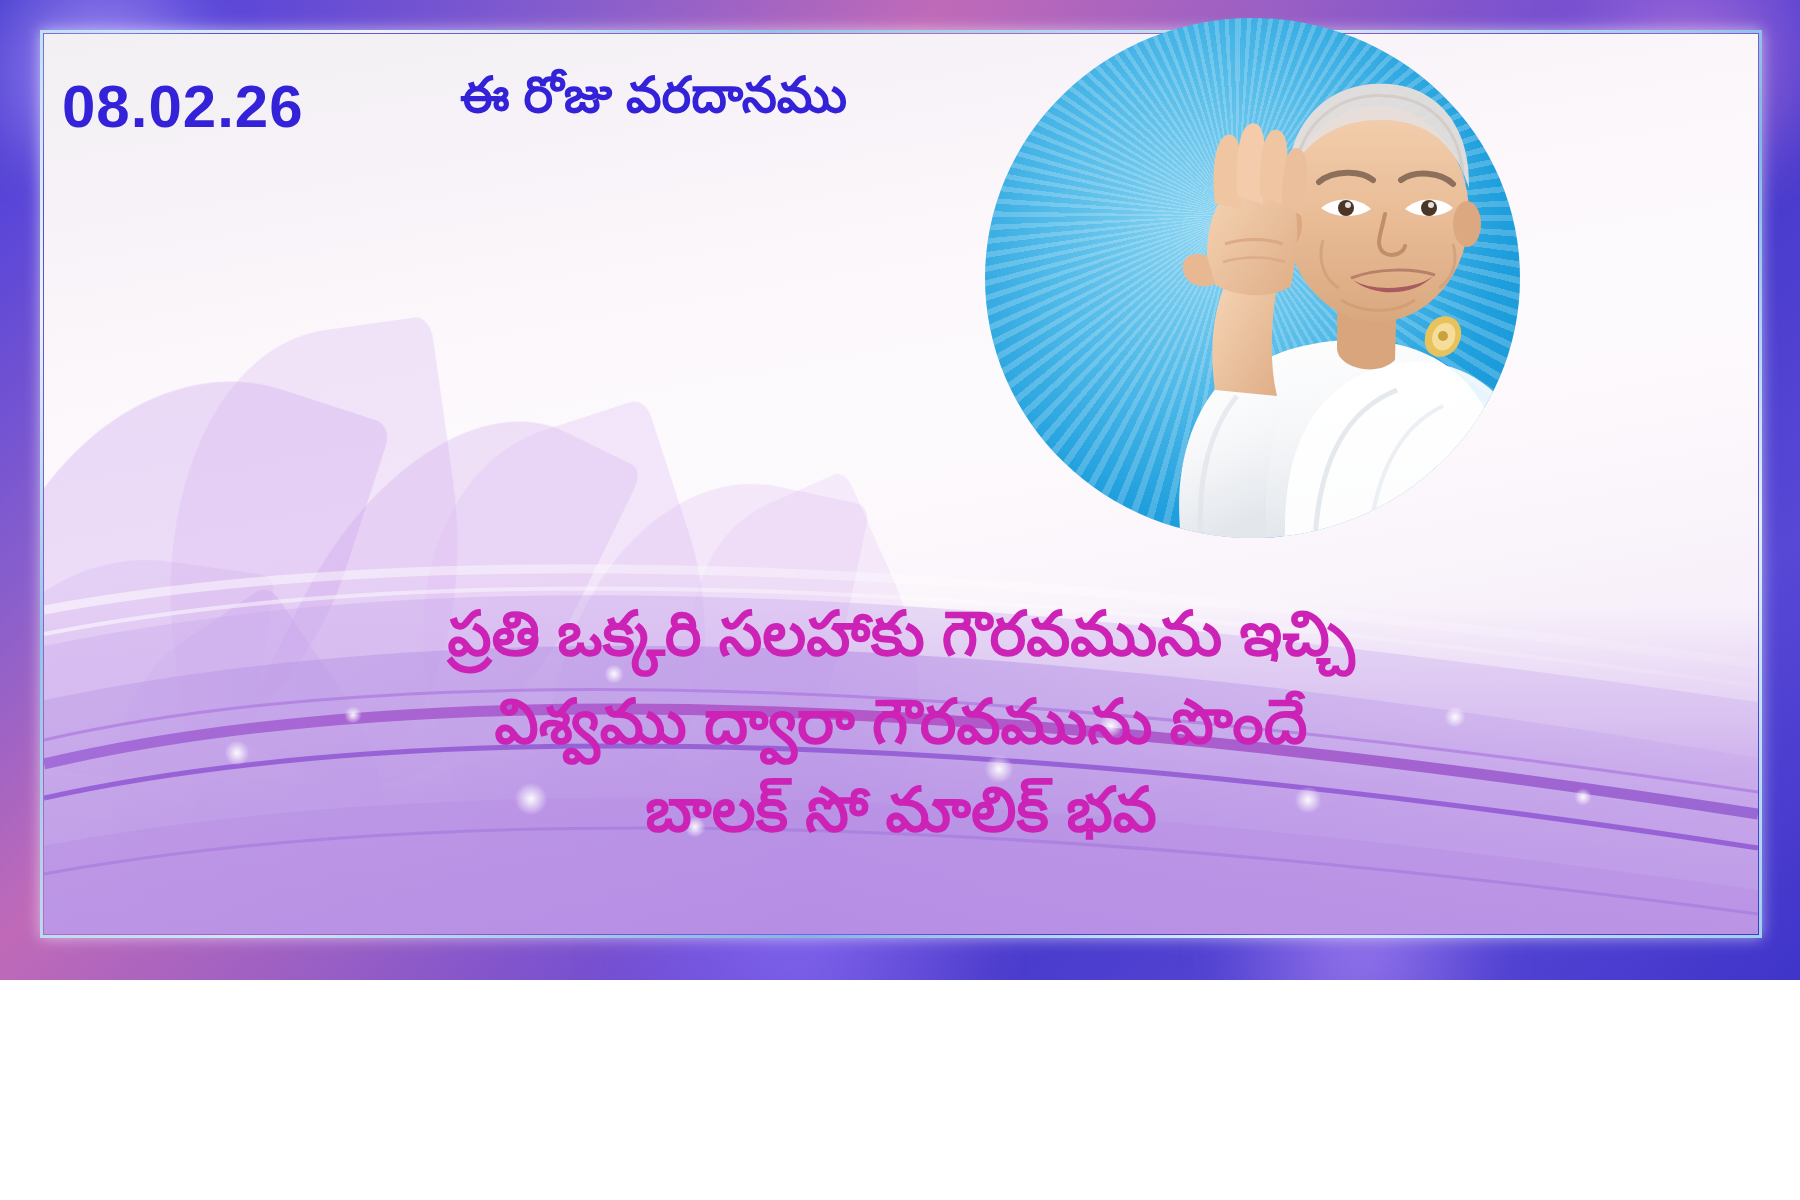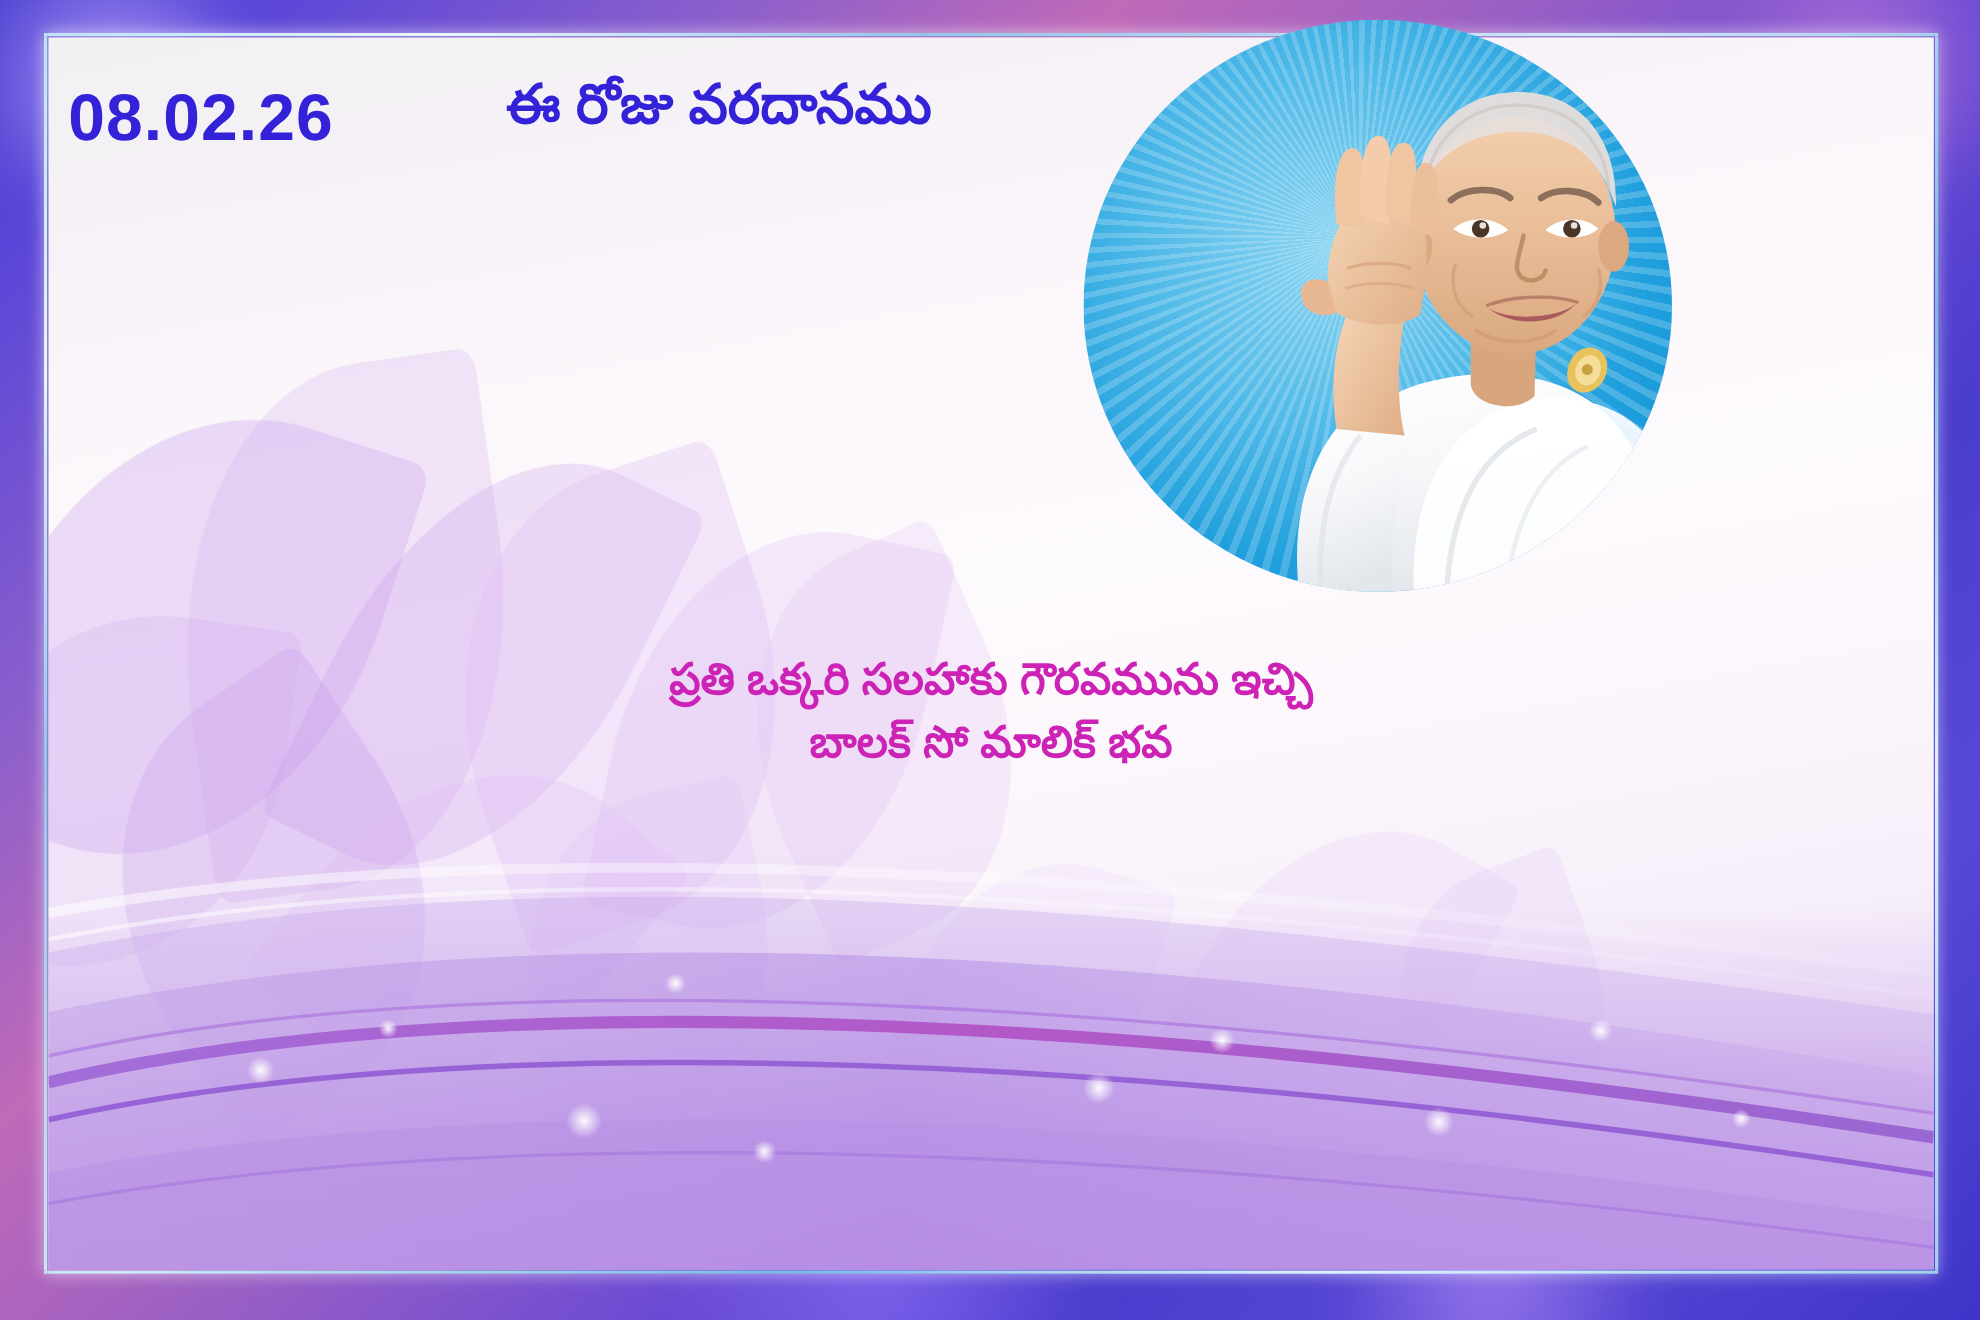--- a/index.html
+++ b/index.html
@@ -5,21 +5,21 @@
   * { margin:0; padding:0; box-sizing:border-box; }
   html, body {
     width:1800px; height:1200px;
     font-family:"Liberation Sans", sans-serif;
     overflow:hidden;
   }
 
   
   .poster {
     position:relative;
-    width:1800px; height:1200px;
+    width:1800px; height:980px;
     background:
       linear-gradient(135deg,
         #4b3fd0 0%,
         #5a46d8 8%,
         #8a5fcc 22%,
         #c06ab8 34%,
         #9a5fc4 46%,
         #6a4ad4 60%,
         #4a3ccd 72%,
         #5848d6 84%,
@@ -160,21 +160,21 @@
     font-family:"Liberation Sans","DejaVu Sans", sans-serif;
   }
   .body-block {
     position:absolute;
     left:44px; right:42px;
     top:590px;
     text-align:center;
     z-index:6;
   }
   .body-line {
-    font-size:40px;
+    font-size:62px;
     font-weight:bold;
     color:#cc22b6;
     line-height:1.42;
     white-space:nowrap;
     font-family:"Liberation Sans","DejaVu Sans", sans-serif;
   }
 </style>
 </head>
 <body>
 
@@ -345,16 +345,17 @@
       </g>
     </svg>
   </div>
 
   <div class="date">08.02.26</div>
 
   <div class="headline">ఈ రోజు వరదానము</div>
 
   <div class="body-block">
     <div class="body-line">ప్రతి ఒక్కరి సలహాకు గౌరవమును ఇచ్చి</div>
+    <div class="body-line">విశ్వము ద్వారా గౌరవమును పొందే</div>
     <div class="body-line">బాలక్ సో మాలిక్ భవ</div>
   </div>
 
 </div>
 
 </body></html>

